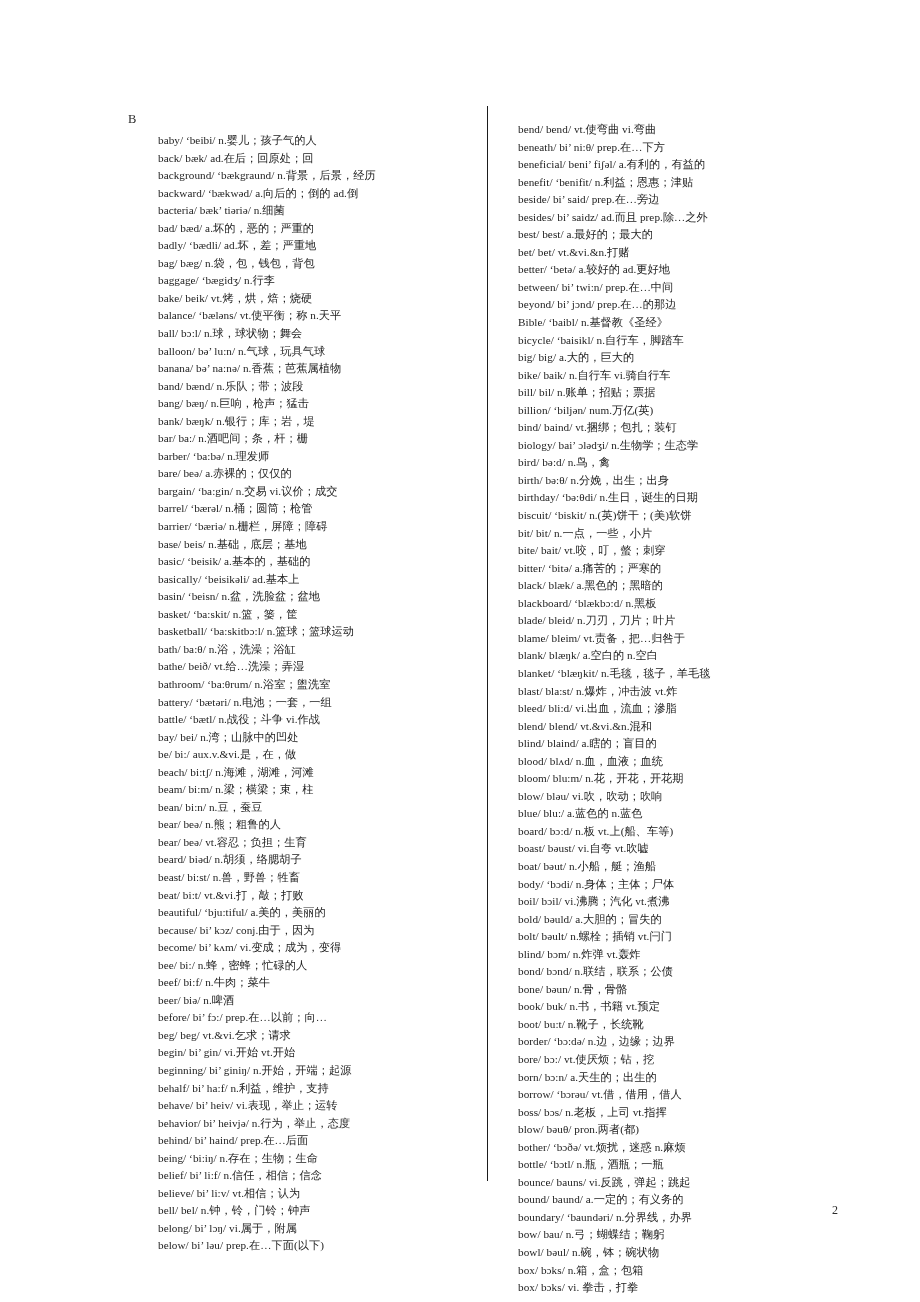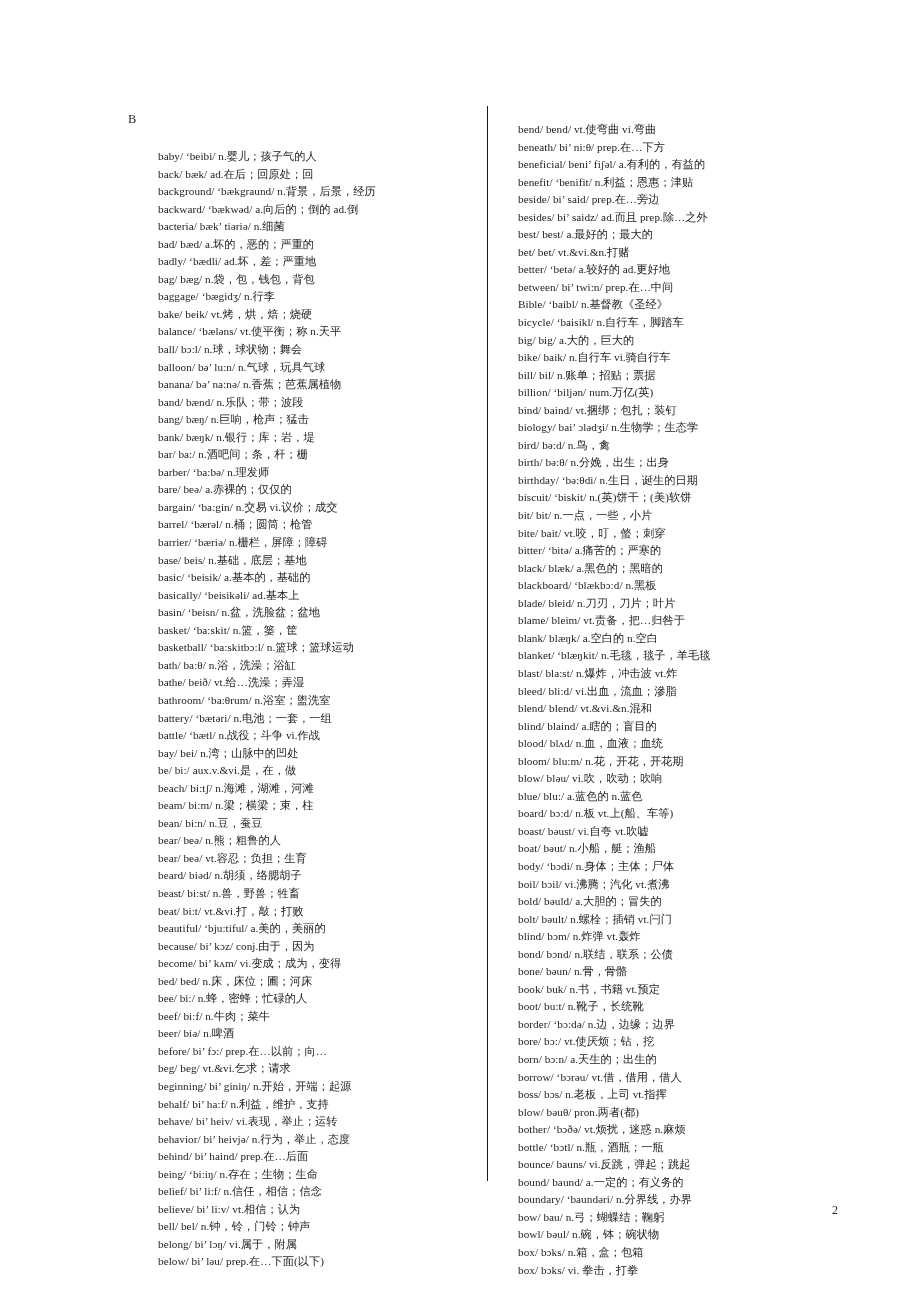--- a/index.html
+++ b/index.html
@@ -51,21 +51,21 @@
     background: #1b1b1b;
   }
   .entry {
     font-family: "Liberation Serif", "DejaVu Serif", serif;
     font-size: 11.2px;
     line-height: 17.55px;
     white-space: nowrap;
     color: #222222;
     letter-spacing: 0.05px;
   }
-  .col-left .entry:first-child { margin-top: 40px; }
+  .col-left .entry:first-child { margin-top: 24px; }
   .col-right .entry:first-child { margin-top: 13px; }
   .page-number {
     position: absolute;
     right: 82px;
     bottom: 84px;
     font-family: "Liberation Serif", "DejaVu Serif", serif;
     font-size: 12px;
     color: #2b2b2b;
   }
 </style>
@@ -120,26 +120,26 @@
         <div class="entry">beam/ bi:m/ n.梁；横梁；束，柱</div>
         <div class="entry">bean/ bi:n/ n.豆，蚕豆</div>
         <div class="entry">bear/ beə/ n.熊；粗鲁的人</div>
         <div class="entry">bear/ beə/ vt.容忍；负担；生育</div>
         <div class="entry">beard/ biəd/ n.胡须，络腮胡子</div>
         <div class="entry">beast/ bi:st/ n.兽，野兽；牲畜</div>
         <div class="entry">beat/ bi:t/ vt.&amp;vi.打，敲；打败</div>
         <div class="entry">beautiful/  ‘bju:tiful/ a.美的，美丽的</div>
         <div class="entry">because/ bi’ kɔz/ conj.由于，因为</div>
         <div class="entry">become/ bi’ kʌm/ vi.变成；成为，变得</div>
-        <div class="entry">bed/ bed/ n.床，床位；圃；河床</div>
         <div class="entry">bee/ bi:/ n.蜂，密蜂；忙碌的人</div>
         <div class="entry">beef/ bi:f/ n.牛肉；菜牛</div>
         <div class="entry">beer/ biə/ n.啤酒</div>
         <div class="entry">before/ bi’ fɔ:/ prep.在…以前；向…</div>
         <div class="entry">beg/ beg/ vt.&amp;vi.乞求；请求</div>
+        <div class="entry">begin/ bi’ gin/ vi.开始 vt.开始</div>
         <div class="entry">beginning/ bi’ giniŋ/ n.开始，开端；起源</div>
         <div class="entry">behalf/ bi’ ha:f/ n.利益，维护，支持</div>
         <div class="entry">behave/ bi’ heiv/ vi.表现，举止；运转</div>
         <div class="entry">behavior/ bi’ heivjə/ n.行为，举止，态度</div>
         <div class="entry">behind/ bi’ haind/ prep.在…后面</div>
         <div class="entry">being/  ‘bi:iŋ/ n.存在；生物；生命</div>
         <div class="entry">belief/ bi’ li:f/ n.信任，相信；信念</div>
         <div class="entry">believe/ bi’ li:v/ vt.相信；认为</div>
         <div class="entry">bell/ bel/ n.钟，铃，门铃；钟声</div>
         <div class="entry">belong/ bi’ lɔŋ/ vi.属于，附属</div>
@@ -149,20 +149,21 @@
         <div class="entry">bend/ bend/ vt.使弯曲 vi.弯曲</div>
         <div class="entry">beneath/ bi’ ni:θ/ prep.在…下方</div>
         <div class="entry">beneficial/ beni’ fiʃəl/ a.有利的，有益的</div>
         <div class="entry">benefit/  ‘benifit/ n.利益；恩惠；津贴</div>
         <div class="entry">beside/ bi’ said/ prep.在…旁边</div>
         <div class="entry">besides/ bi’ saidz/ ad.而且 prep.除…之外</div>
         <div class="entry">best/ best/ a.最好的；最大的</div>
         <div class="entry">bet/ bet/ vt.&amp;vi.&amp;n.打赌</div>
         <div class="entry">better/  ‘betə/ a.较好的 ad.更好地</div>
         <div class="entry">between/ bi’ twi:n/ prep.在…中间</div>
+        <div class="entry">beyond/ bi’ jɔnd/ prep.在…的那边</div>
         <div class="entry">Bible/  ‘baibl/ n.基督教《圣经》</div>
         <div class="entry">bicycle/  ‘baisikl/ n.自行车，脚踏车</div>
         <div class="entry">big/ big/ a.大的，巨大的</div>
         <div class="entry">bike/ baik/ n.自行车 vi.骑自行车</div>
         <div class="entry">bill/ bil/ n.账单；招贴；票据</div>
         <div class="entry">billion/  ‘biljən/ num.万亿(英)</div>
         <div class="entry">bind/ baind/ vt.捆绑；包扎；装钉</div>
         <div class="entry">biology/ bai’ ɔlədʒi/ n.生物学；生态学</div>
         <div class="entry">bird/ bə:d/ n.鸟，禽</div>
         <div class="entry">birth/ bə:θ/ n.分娩，出生；出身</div>

